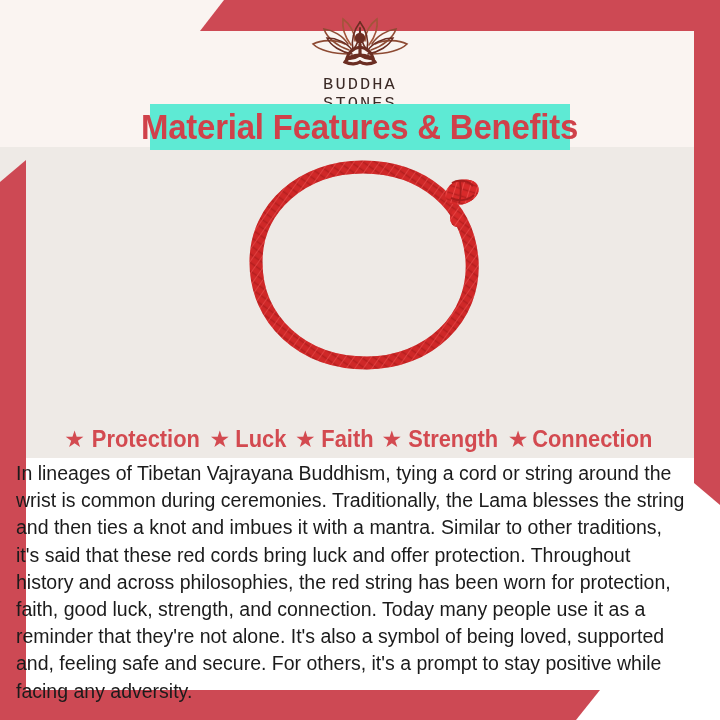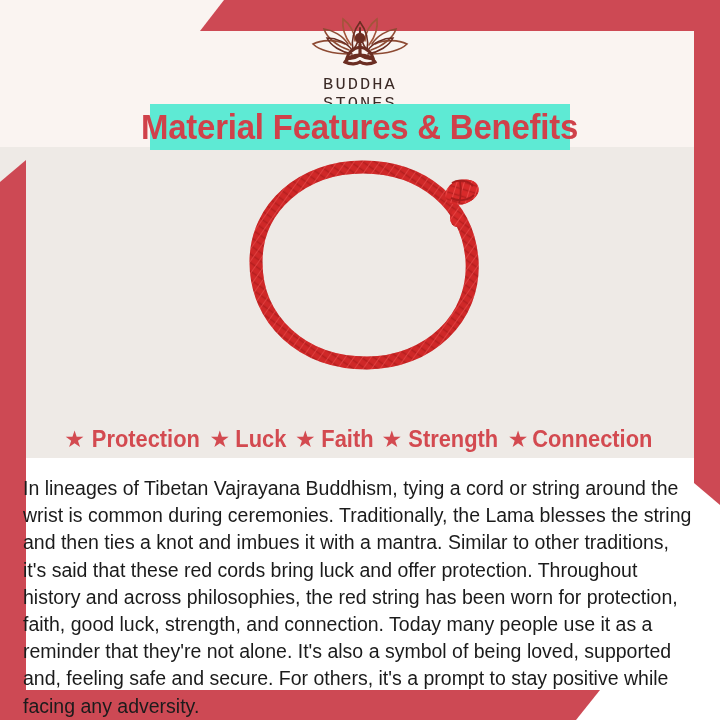--- a/index.html
+++ b/index.html
@@ -87,26 +87,25 @@
   .benefit{display:flex;align-items:center;white-space:nowrap;}
   .star{color:#d34a50;font-size:23px;line-height:1;margin-right:4px;}
   .benefit-label{
     font-family:"Liberation Sans Narrow","Liberation Sans",sans-serif;
     font-weight:bold;font-size:23px;color:#d34a50;transform:scaleX(0.95);
   }
   .benefit.tight .star{margin-right:1px;}
 
   
   .body-copy{
-    position:absolute;left:23px;top:460px;width:672px;
+    position:absolute;left:16px;top:460px;width:672px;
     font-family:"Liberation Sans Narrow","Liberation Sans",sans-serif;
     font-size:19.5px;line-height:27.2px;color:#1b1b1b;
     text-align:left;
     transform-origin:left top;
-    margin-top:15px;
   }
 </style>
 </head>
 <body>
 
 <div id="page">
 
   <div class="bg-upper"></div>
   <div class="bg-mid"></div>
   <div class="bg-lower"></div>

